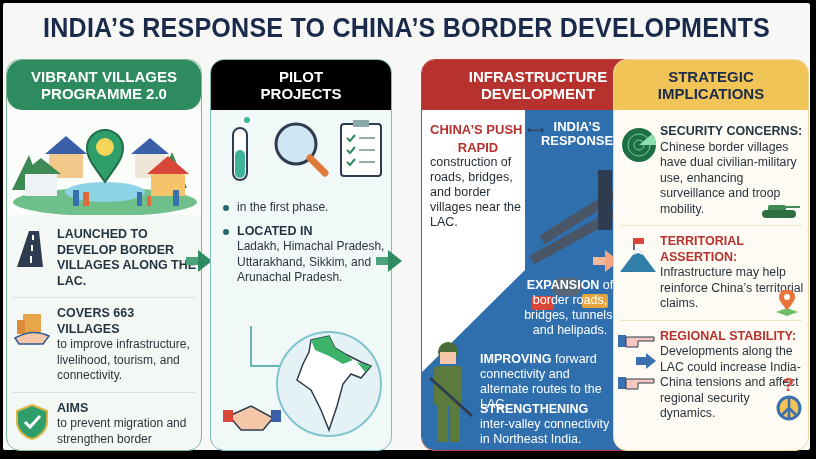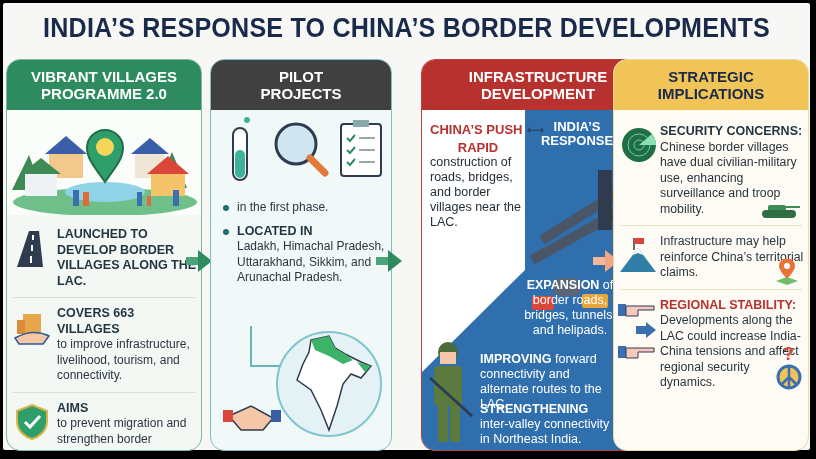--- a/index.html
+++ b/index.html
@@ -17,23 +17,23 @@
     position: absolute; top: 56px; height: 392px; border-radius: 14px;
     overflow: hidden; border: 1.5px solid;
     font-family: "Liberation Sans", sans-serif;
   }
   .col-head {
     height: 50px; display: flex; align-items: center; justify-content: center;
     text-align: center; color: #fff; font-weight: 700; font-size: 15px; line-height: 17px;
     padding: 0 6px;
   }
   .c1 { left: 3px; width: 196px; border-color: #7fb79a; background: #f3f8f4; }
-  .c1 .col-head { background: #2e8b5f; }
+  .c1 .col-head { background: #2e8b5f; border-radius: 15px; }
   .c2 { left: 207px; width: 182px; border-color: #80bcc0; background: #f1f8f8; }
-  .c2 .col-head { background: #404040; }
+  .c2 .col-head { background: #000000; }
   .c3 { left: 418px; width: 234px; border-color: #c04040; background: #fff; }
   .c3 .col-head { background: #b7322f; }
   .c4 { left: 610px; width: 196px; border-color: #eed8a2; background: #fdfbf3; }
   .c4 .col-head { background: #f1c457; color: #1a2a4a; }
 
   .hero1 { height: 105px; position: relative; background: #fbfdfb; }
   .item { position: relative; padding-left: 50px; padding-right: 4px; }
   .item .ic { position: absolute; left: 6px; top: 2px; width: 38px; height: 38px; }
   .hd { font-weight: 700; font-size: 12.5px; color: #1f3340; line-height: 15.5px; }
   .tx { font-size: 12px; color: #2a3540; line-height: 15.5px; }
@@ -256,20 +256,21 @@
         </svg>
     </div>
     <div class="sep" style="background:#efe3c4"></div>
     <div class="item">
       <svg class="ic" viewBox="0 0 38 38">
           <path d="M0 36 L18 12 L36 36Z" fill="#2f7fa8"></path>
           <path d="M13 19 L18 12 L23 19 L18 17Z" fill="#fff"></path>
           <path d="M14 2 V14" stroke="#2f3b4e" stroke-width="1.5"></path>
           <path d="M14 2 H24 V8 H14Z" fill="#d9473a"></path>
         </svg>
+      <div class="hd red">TERRITORIAL ASSERTION:</div>
       <div class="tx">Infrastructure may help reinforce China’s territorial claims.</div>
       <svg style="position:absolute;right:8px;bottom:-4px" width="26" height="26" viewBox="0 0 26 26">
           <path d="M2 22 L13 18 L24 22 L13 26Z" fill="#6fbf6a"></path>
           <path d="M13 20 C6 12 5 9 5 7 A8 8 0 0 1 21 7 C21 9 20 12 13 20Z" fill="#e8743a"></path>
           <circle cx="13" cy="7" r="3" fill="#fff"></circle>
         </svg>
     </div>
     <div class="sep" style="background:#efe3c4"></div>
     <div class="item">
       <div style="position:absolute;left:4px;top:2px;width:40px;height:70px;">

